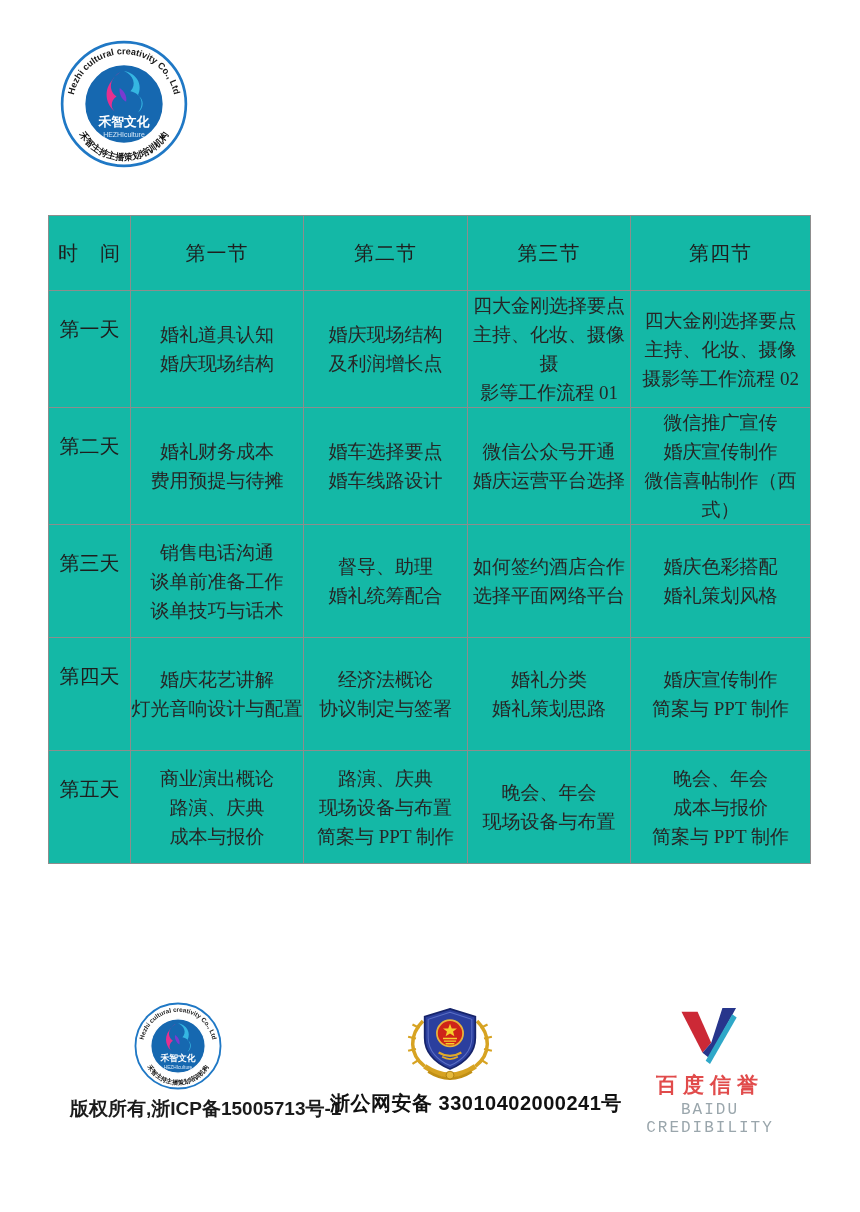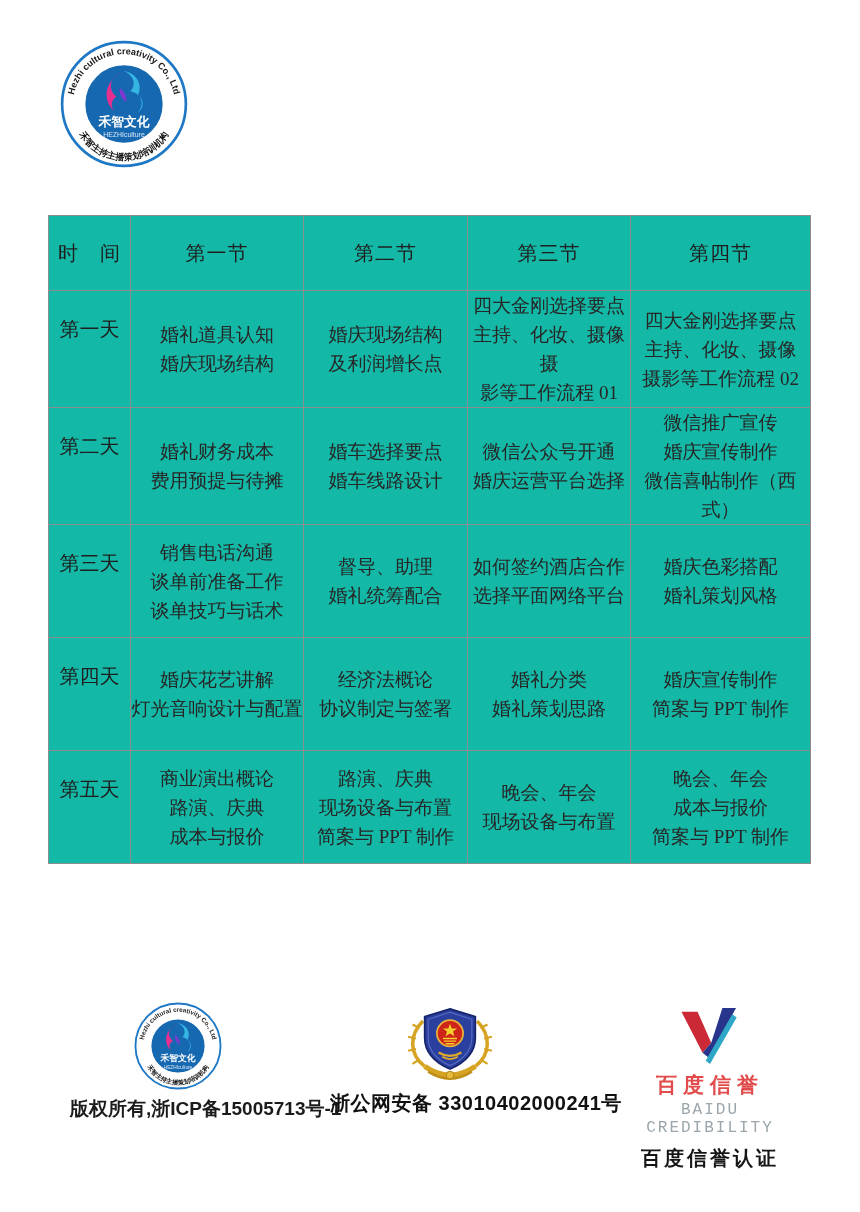--- a/index.html
+++ b/index.html
@@ -208,14 +208,13 @@
 </div>
 
 <div class="footer-right">
   <svg class="baidu-logo" viewBox="0 0 100 90">
     <polygon points="4,6 30,6 52,56 38,72" fill="#cc2936"></polygon>
     <polygon points="70,0 92,0 48,80 38,72 52,56" fill="#27368c"></polygon>
     <polygon points="86,10 93,15 50,90 43,85" fill="#2fa8c8"></polygon>
   </svg>
   <div class="baidu-name">百度信誉</div>
   <div class="baidu-sub">BAIDU CREDIBILITY</div>
-  <div class="baidu-cert">百度信誉认证</div>
 </div>
 
 </body></html>

